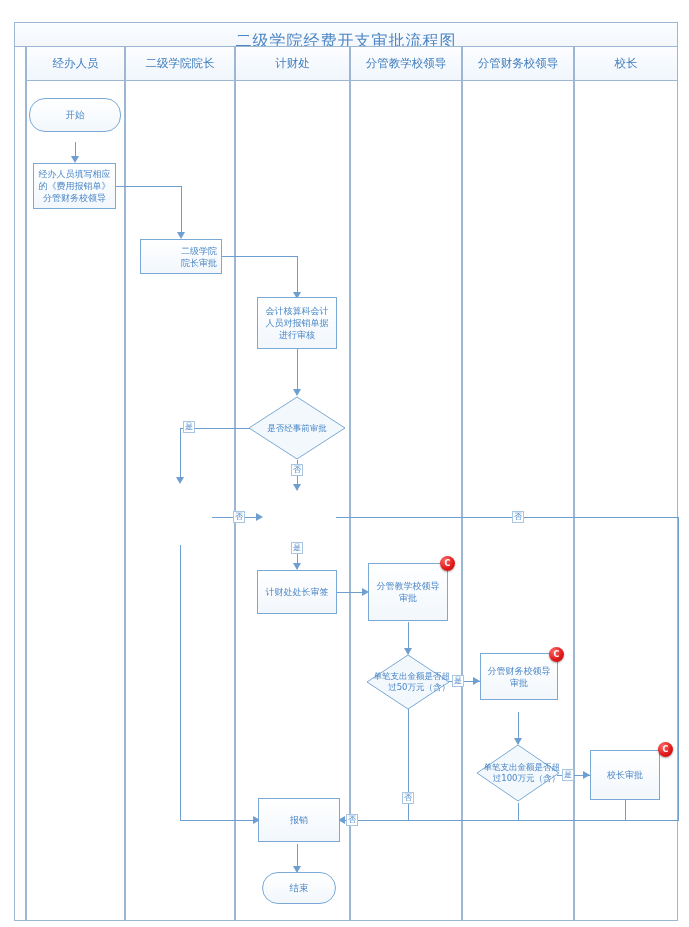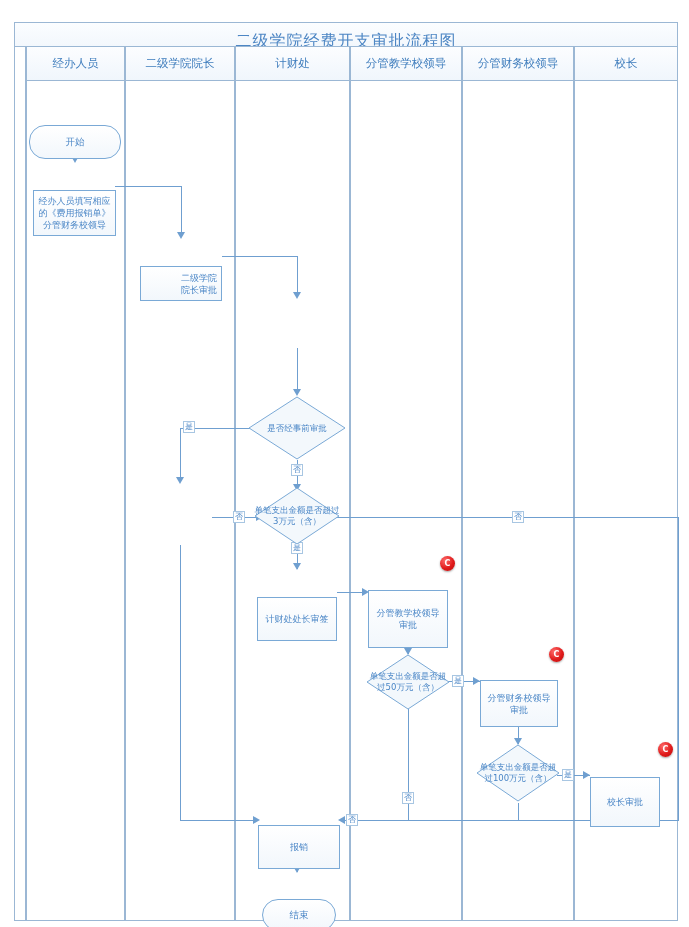--- a/index.html
+++ b/index.html
@@ -33,36 +33,36 @@
     border-left:1px solid #9bb7d4;border-right:1px solid #9bb7d4;
     border-bottom:1px solid #9bb7d4;
     background:#ffffff;
   }
   .left-gutter{
     position:absolute;left:14px;top:46px;width:12px;height:875px;
     box-sizing:border-box;border:1px solid #9bb7d4;background:#ffffff;
   }
 
   
-  .node{position:absolute;box-sizing:border-box;display:flex;align-items:center;justify-content:center;text-align:center;margin-top:27px;}
+  .node{position:absolute;box-sizing:border-box;display:flex;align-items:center;justify-content:center;text-align:center;}
   .proc{
     border:1px solid #7aa9d6;
     background:linear-gradient(180deg,#ffffff 0%,#f2f7fc 100%);
     color:#4a86c6;font-size:9px;line-height:12px;padding:2px 4px;
   }
   .term{
     border:1px solid #7aa9d6;border-radius:16px;
     background:linear-gradient(180deg,#ffffff 0%,#f2f7fc 100%);
     color:#4a86c6;font-size:9.5px;
   }
   .dec{position:absolute;}
   .dec .dia{position:absolute;left:0;top:0;width:100%;height:100%;}
   .dec .lbl{
     position:absolute;left:0;top:0;width:100%;height:100%;
-    display:flex;align-items:center;justify-content:center;text-align:center;
+    display:flex;align-items:center;justify-content:center;text-align:right;
     color:#4a86c6;font-size:8.5px;line-height:11px;pointer-events:none;
   }
 
   
   .ln{position:absolute;background:#6f9fd0;}
   .lnh{height:1px;}
   .lnv{width:1px;}
   .arrow{position:absolute;width:0;height:0;}
   .arw-d{border-left:4px solid transparent;border-right:4px solid transparent;border-top:7px solid #6f9fd0;}
   .arw-r{border-top:4px solid transparent;border-bottom:4px solid transparent;border-left:7px solid #6f9fd0;}
@@ -194,35 +194,32 @@
   </div>
 
   <div class="node proc" style="left:33px;top:163px;width:83px;height:46px;">
     <span>经办人员填写相应的《费用报销单》分管财务校领导</span>
   </div>
 
   <div class="node proc" style="left:140px;top:239px;width:82px;height:35px;padding-left:40px;">
     <span>二级学院院长审批</span>
   </div>
 
+  <div class="node proc" style="left:257px;top:297px;width:80px;height:52px;">
+    <span>会计核算科会计人员对报销单据进行审核</span>
+  </div>
 
   <div class="dec" style="left:248px;top:396px;width:98px;height:64px;">
     <svg class="dia" viewBox="0 0 98 64" preserveAspectRatio="none">
       <polygon points="49,1 97,32 49,63 1,32" fill="#f3f8fc" stroke="#7aa9d6" stroke-width="1"></polygon>
     </svg>
     <span class="lbl">是否经事前审批</span>
   </div>
 
 
-  <div class="dec" style="left:254px;top:487px;width:86px;height:58px;">
-    <svg class="dia" viewBox="0 0 86 58" preserveAspectRatio="none">
-      <polygon points="43,1 85,29 43,57 1,29" fill="#f3f8fc" stroke="#7aa9d6" stroke-width="1"></polygon>
-    </svg>
-    <span class="lbl">单笔支出金额是否超过3万元（含）</span>
-  </div>
 
   <div class="node proc" style="left:257px;top:570px;width:80px;height:44px;">
     <span>计财处处长审签</span>
   </div>
 
   <div class="node proc" style="left:368px;top:563px;width:80px;height:58px;">
     <span>分管教学校领导审批</span>
   </div>
   <div class="badge" style="left:440px;top:556px;">
     <span>C</span>

